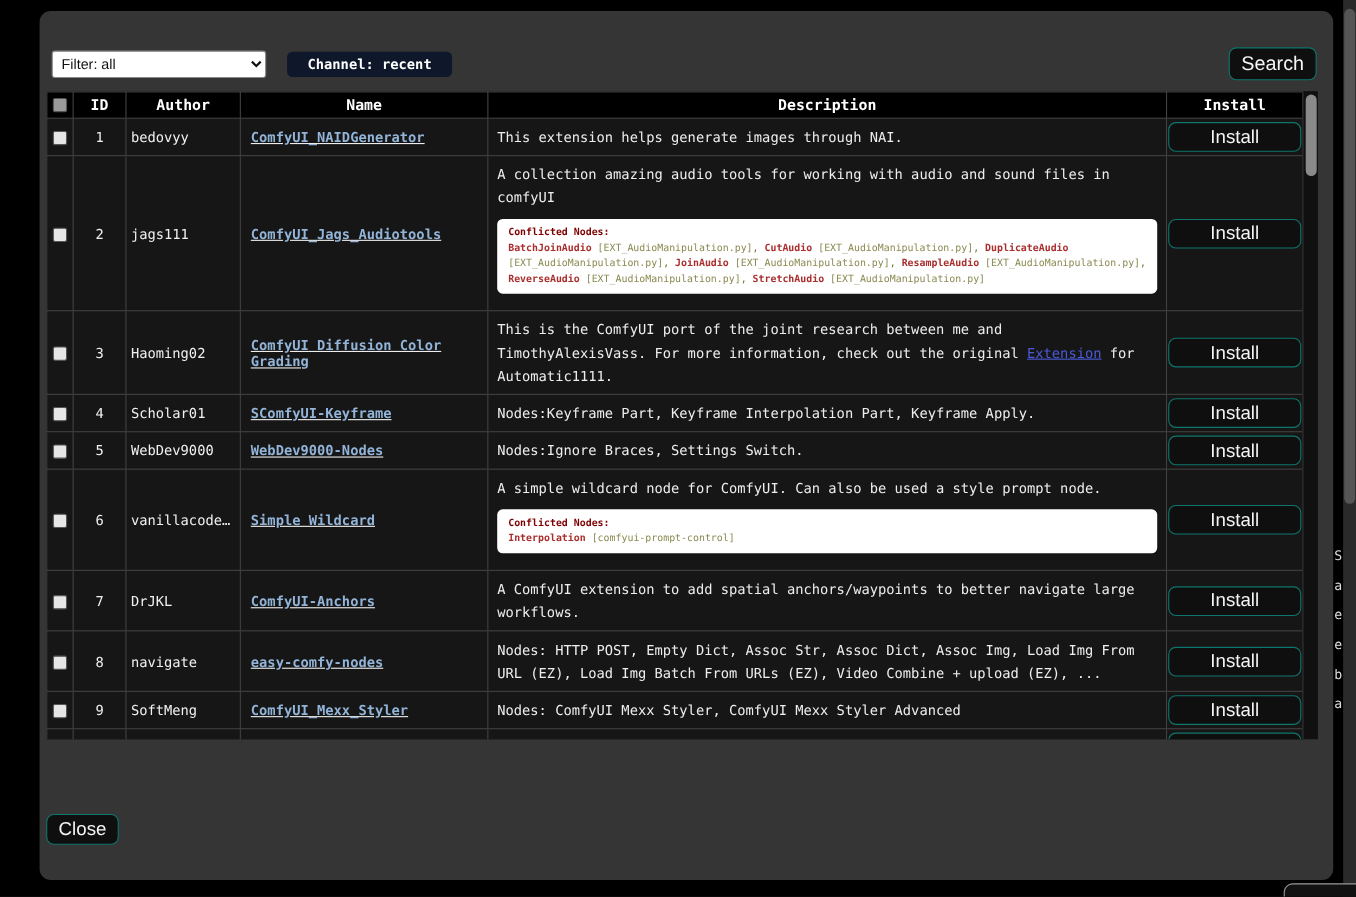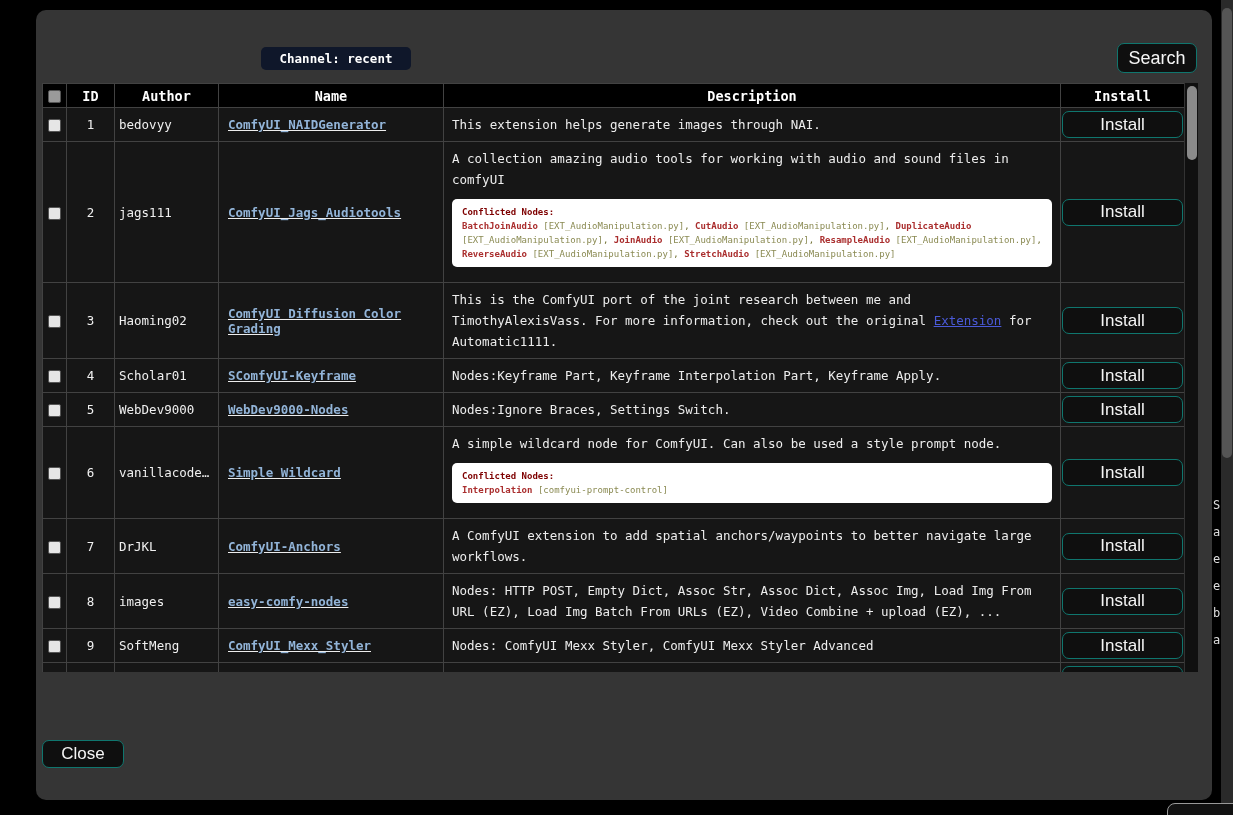--- a/index.html
+++ b/index.html
@@ -17,21 +17,21 @@
   .channel-badge { position:absolute; left:225px; top:37px; width:150px; height:23px;
                    background:#0f172a; color:#fff; font:bold 12.5px "DejaVu Sans Mono",monospace;
                    display:flex; align-items:center; justify-content:center; border-radius:5px; }
   .search-input { position:absolute; left:869px; top:36px; width:202px; height:26px;
                   background:#3d3d3d; border:1px solid #8a8a8a; border-radius:2px;
                   color:#ddd; font:13px "Liberation Sans",sans-serif; padding:0 8px; }
   .search-input::placeholder { color:#9a9a9a; }
   .btn { background:#0f0f0f; color:#f5f5f5; border:1px solid #0f766e; border-radius:7px;
          font-family:"Liberation Sans",sans-serif; cursor:pointer; }
   .search-btn { position:absolute; left:1081px; top:33px; width:80px; height:30px; font-size:18px; }
-  .close-btn  { position:absolute; left:6px;   top:730px; width:82px; height:28px; font-size:17px; }
+  .close-btn  { position:absolute; left:6px;   top:730px; width:66px; height:28px; font-size:17px; }
 
   
   .table-wrap { position:absolute; left:6px; top:73px; width:1156px; height:589px;
                 overflow:hidden; background:#141414; }
   table { border-collapse:collapse; table-layout:fixed; width:1142px;
           font-size:12.5px; color:#ededed; }
   col.c-cb{width:24px} col.c-id{width:48px} col.c-author{width:104px}
   col.c-name{width:225px} col.c-desc{width:617px} col.c-install{width:124px}
   th,td { border:1px solid #424242; vertical-align:middle; }
   thead th { background:#000; color:#fff; font-weight:bold; font-size:13.5px;
@@ -88,20 +88,23 @@
   <div>a</div>
   <div>e</div>
   <div>e</div>
   <div>b</div>
   <div>a</div>
 </div>
 <div class="bg-partial-button"></div>
 
 <div class="modal">
 
+  <select class="filter-select">
+    <option>Filter: all</option>
+  </select>
 
   <div class="channel-badge">Channel: recent</div>
 
 
   <button class="btn search-btn">Search</button>
 
   <div class="table-wrap">
     <table>
       <colgroup>
         <col class="c-cb">
@@ -190,21 +193,21 @@
             <td class="col-author">DrJKL</td>
             <td class="col-name"><a class="name-link">ComfyUI-Anchors</a></td>
             <td class="col-desc">
               <div class="desc-text">A ComfyUI extension to add spatial anchors/waypoints to better navigate large workflows.</div>
             </td>
             <td class="col-install"><button class="btn install-btn">Install</button></td>
           </tr>
           <tr>
             <td class="col-cb"><input type="checkbox" style=""></td>
             <td class="col-id">8</td>
-            <td class="col-author">images</td>
+            <td class="col-author">navigate</td>
             <td class="col-name"><a class="name-link">easy-comfy-nodes</a></td>
             <td class="col-desc">
               <div class="desc-text">Nodes: HTTP POST, Empty Dict, Assoc Str, Assoc Dict, Assoc Img, Load Img From URL (EZ), Load Img Batch From URLs (EZ), Video Combine + upload (EZ), ...</div>
             </td>
             <td class="col-install"><button class="btn install-btn">Install</button></td>
           </tr>
           <tr>
             <td class="col-cb"><input type="checkbox" style=""></td>
             <td class="col-id">9</td>
             <td class="col-author">SoftMeng</td>

